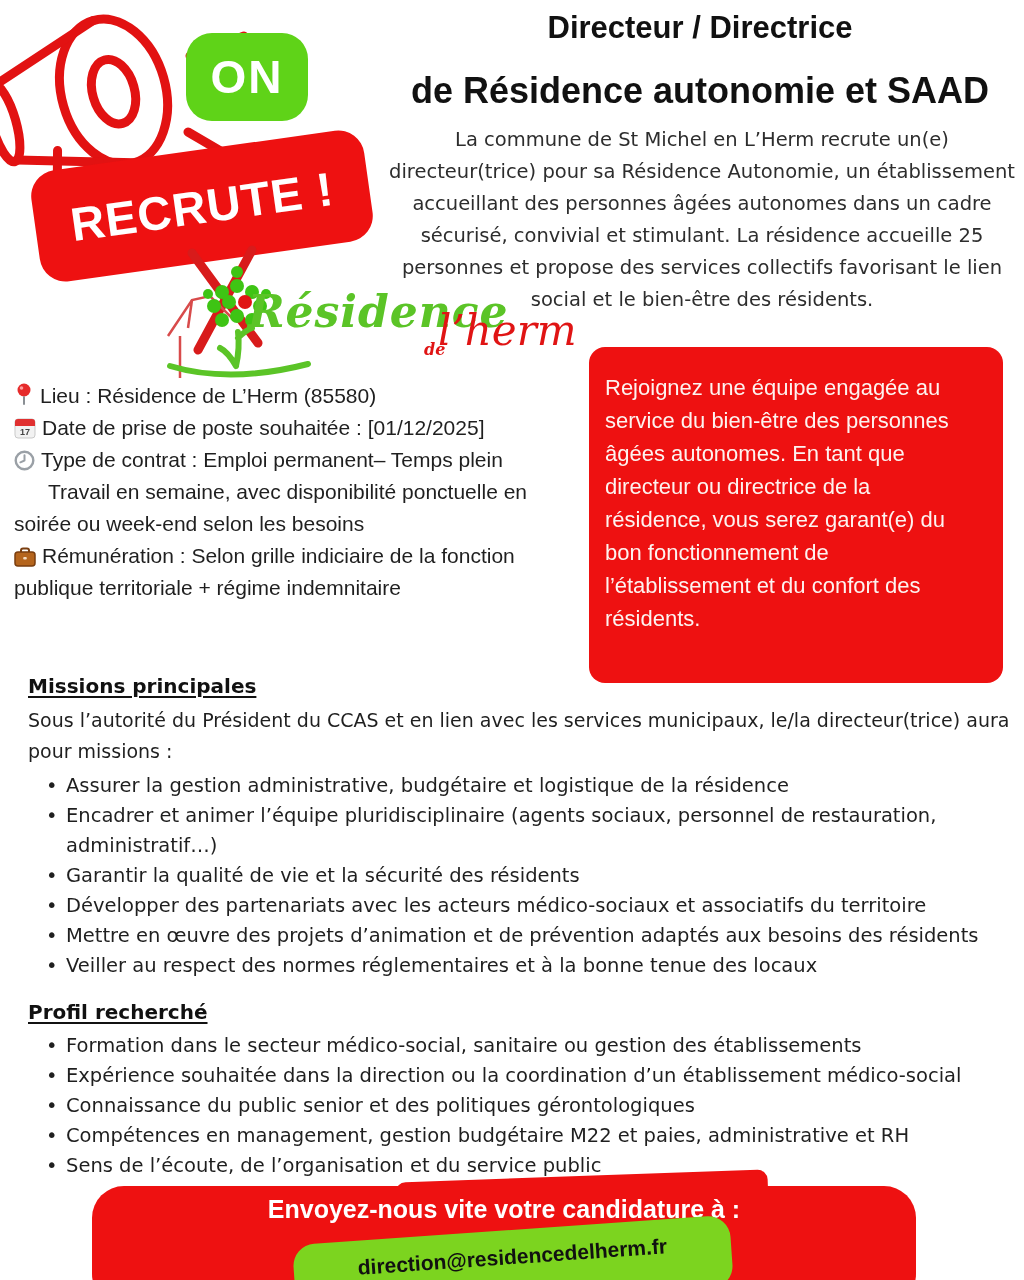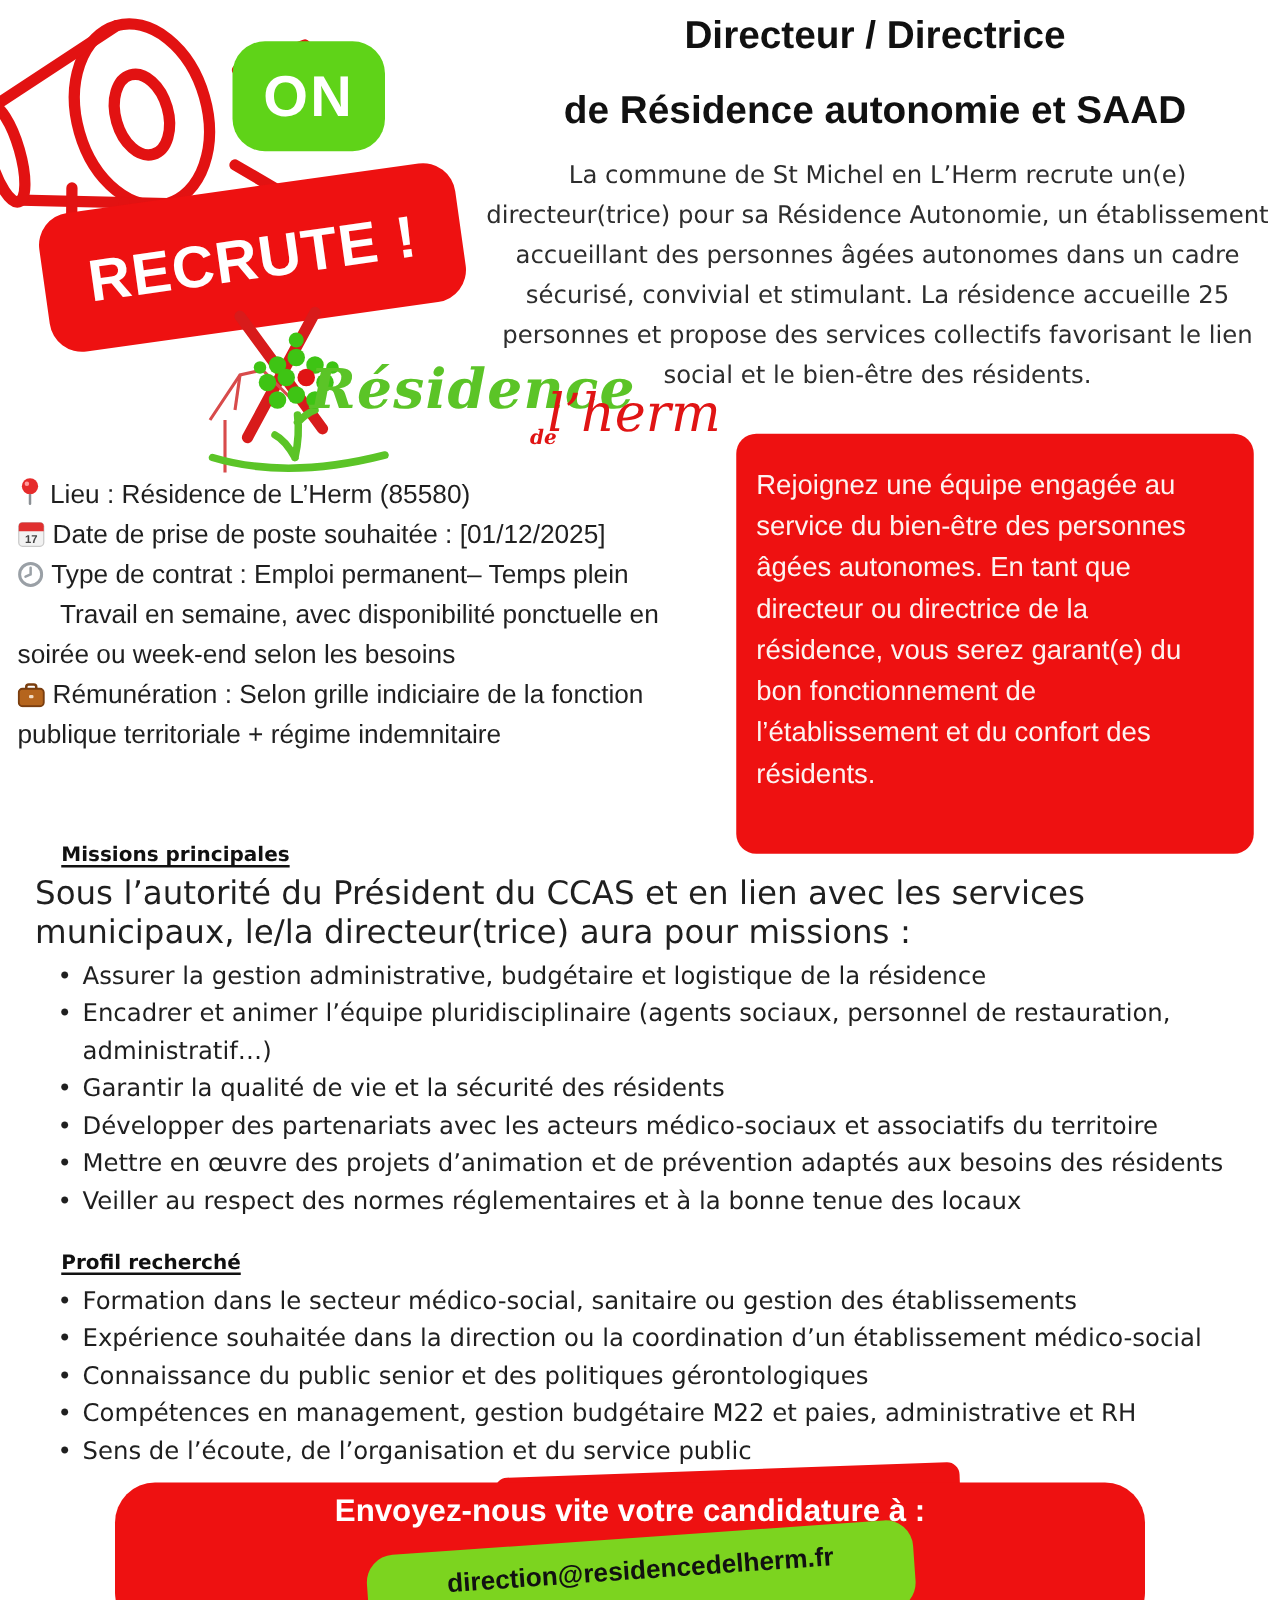--- a/index.html
+++ b/index.html
@@ -36,21 +36,21 @@
   }
   .logo-herm {
     position:absolute; left:298px; top:68px;
     font-family:"DejaVu Serif",serif; font-style:italic; font-weight:400;
     font-size:42px; color:#e01414;
   }
   
   .title-block { position:absolute; left:378px; top:10px; width:644px; text-align:center;
     font-family:"Liberation Sans",sans-serif; font-weight:700; color:#111; }
   .title-line1 { font-size:31px; }
-  .title-line2 { font-size:31px; margin-top:24px; }
+  .title-line2 { font-size:36px; margin-top:24px; }
   .intro {
     position:absolute; left:384px; top:124px; width:636px; text-align:center;
     font-size:19.5px; line-height:32px; color:#2d2d2d;
   }
   
   .details {
     position:absolute; left:14px; top:380px; width:552px;
     font-family:"Liberation Sans",sans-serif; font-size:21px; line-height:32px; color:#1f1f1f;
   }
   .detail-row { margin:0; }
@@ -60,26 +60,25 @@
   .highlight {
     position:absolute; left:589px; top:347px; width:414px; height:336px;
     background:#ee1111; border-radius:16px; padding:24px 32px 20px 16px;
     font-family:"Liberation Sans",sans-serif; font-size:22px; line-height:33px; color:#fdf3f0;
   }
   
   .section { position:absolute; left:28px; width:988px; }
   .section-missions { top:674px; }
   .section-profil { top:1000px; }
   .section h2 {
-    font-size:16px; font-weight:700; color:#111;
+    font-size:20px; font-weight:700; color:#111;
     text-decoration:underline; text-decoration-thickness:2px; text-underline-offset:3px;
     margin-bottom:7px;
-    margin-left:21px;
-  }
-  .section p { font-size:26px; line-height:31px; color:#1f1f1f; margin-bottom:4px; }
+  }
+  .section p { font-size:19px; line-height:31px; color:#1f1f1f; margin-bottom:4px; }
   .section ul { list-style:none; margin-left:18px; margin-top:2px; }
   .section li { position:relative; padding-left:20px; font-size:19.5px; line-height:30px; color:#1f1f1f; }
   .section li::before { content:"•"; position:absolute; left:0; top:0; }
   
   .footer-backing {
     position:absolute; left:396px; top:1176px; width:372px; height:34px;
     background:#ee1111; border-radius:10px; transform:rotate(-2deg);
   }
   .footer-banner {
     position:absolute; left:92px; top:1186px; width:824px; height:120px;

